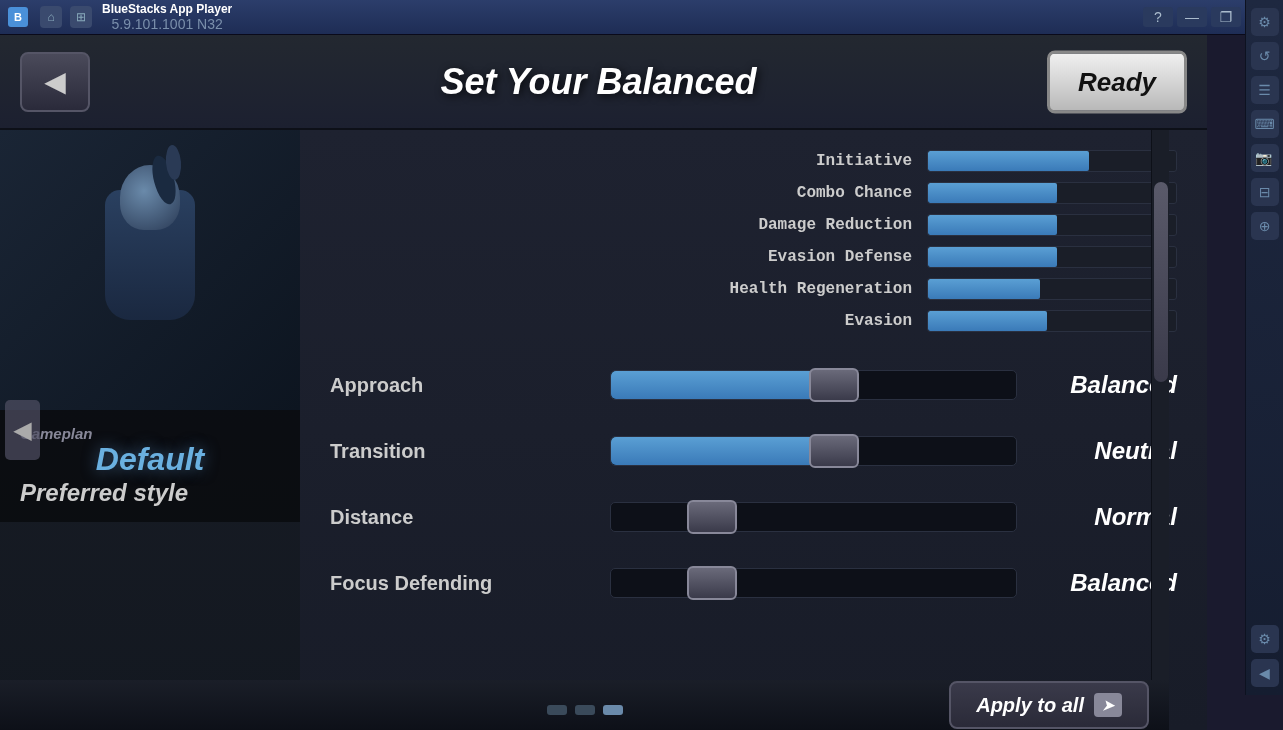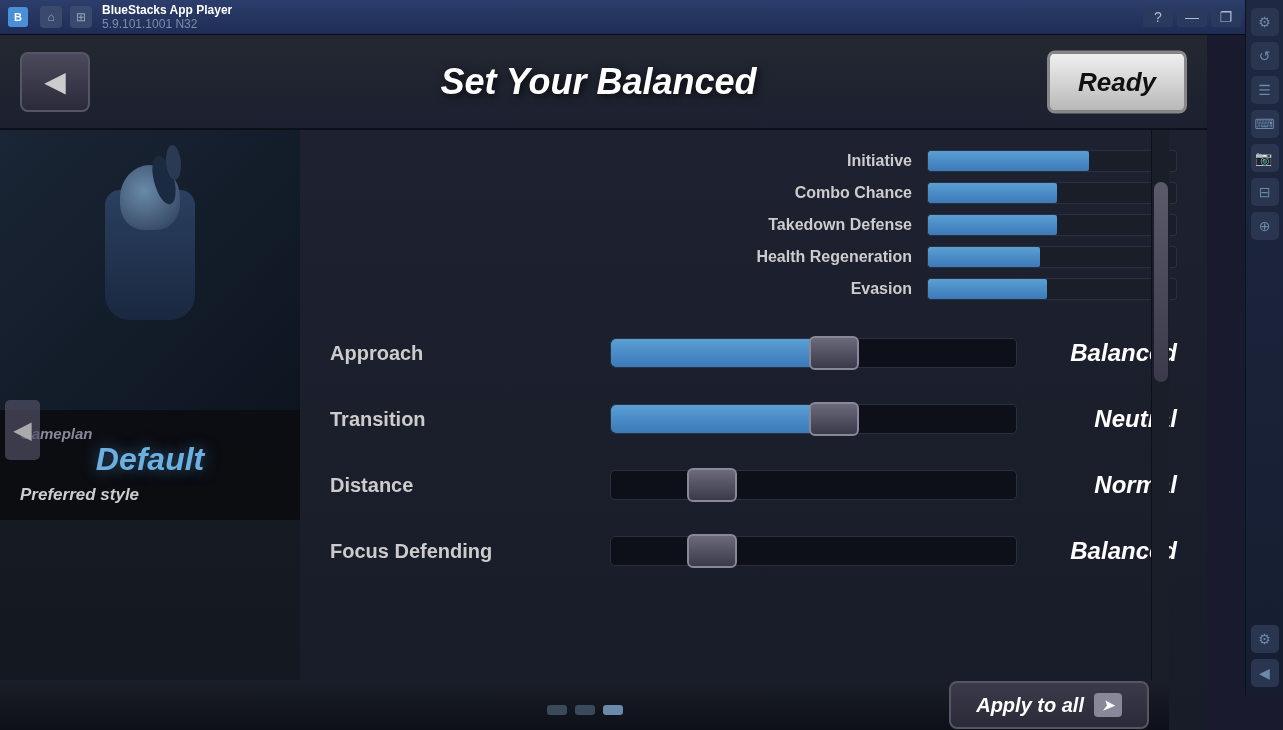--- a/index.html
+++ b/index.html
@@ -26,21 +26,21 @@
       gap: 6px;
     }
     .title-bar-logo .logo-icon {
       width: 20px;
       height: 20px;
       background: #4a90d9;
       border-radius: 3px;
       display: flex; align-items: center; justify-content: center;
       font-size: 11px; color: white; font-weight: bold;
     }
-    .title-bar-version { color: #7a8fab; font-size: 12px; }
+    .title-bar-version { color: #7a8fab; font-size: 14px; text-align: center; }
     .title-bar-controls {
       margin-left: auto;
       display: flex;
       gap: 4px;
     }
     .title-bar-btn {
       width: 30px; height: 20px;
       background: #2a3a5e;
       border: none; border-radius: 3px;
       color: #aabbcc; font-size: 14px;
@@ -177,24 +177,24 @@
       color: #6ab0e0;
       font-size: 32px;
       font-style: italic;
       font-weight: bold;
       line-height: 1.1;
       text-shadow: 0 0 15px rgba(100,160,220,0.5);
       text-align: center;
     }
     .preferred-style-label {
       color: #cccccc;
-      font-size: 17px;
-      font-style: italic;
-      font-weight: bold;
-      margin-top: 8px;
+      font-size: 24px;
+      font-style: italic;
+      font-weight: bold;
+      margin-top: 2px;
     }
 
     
     .nav-arrow-left {
       position: absolute;
       left: 5px;
       top: 50%;
       transform: translateY(-50%);
       width: 35px;
       height: 60px;
@@ -210,20 +210,21 @@
     
     .stats-panel {
       flex: 1;
       padding: 20px 30px;
       background: linear-gradient(to bottom, #1e2230, #181c28);
     }
 
     
     .stat-rows {
       margin-bottom: 24px;
+      font-family: Liberation Mono, monospace;
     }
     .stat-row {
       display: flex;
       align-items: center;
       margin-bottom: 10px;
       justify-content: flex-end;
     }
     .stat-label {
       color: #cccccc;
       font-size: 16px;
@@ -453,21 +454,27 @@
                 <div class="stat-bar-fill" style="width:65%;"></div>
               </div>
             </div>
             <div class="stat-row">
               <div class="stat-label">Combo Chance</div>
               <div class="stat-bar-container">
                 <div class="stat-bar-fill" style="width:52%;"></div>
               </div>
             </div>
             <div class="stat-row">
-              <div class="stat-label">Takedown Defense</div>
+              <div class="stat-label">Damage Reduction</div>
+              <div class="stat-bar-container">
+                <div class="stat-bar-fill" style="width:52%;"></div>
+              </div>
+            </div>
+            <div class="stat-row">
+              <div class="stat-label">Evasion Defense</div>
               <div class="stat-bar-container">
                 <div class="stat-bar-fill" style="width:52%;"></div>
               </div>
             </div>
             <div class="stat-row">
               <div class="stat-label">Health Regeneration</div>
               <div class="stat-bar-container">
                 <div class="stat-bar-fill" style="width:45%;"></div>
               </div>
             </div>

